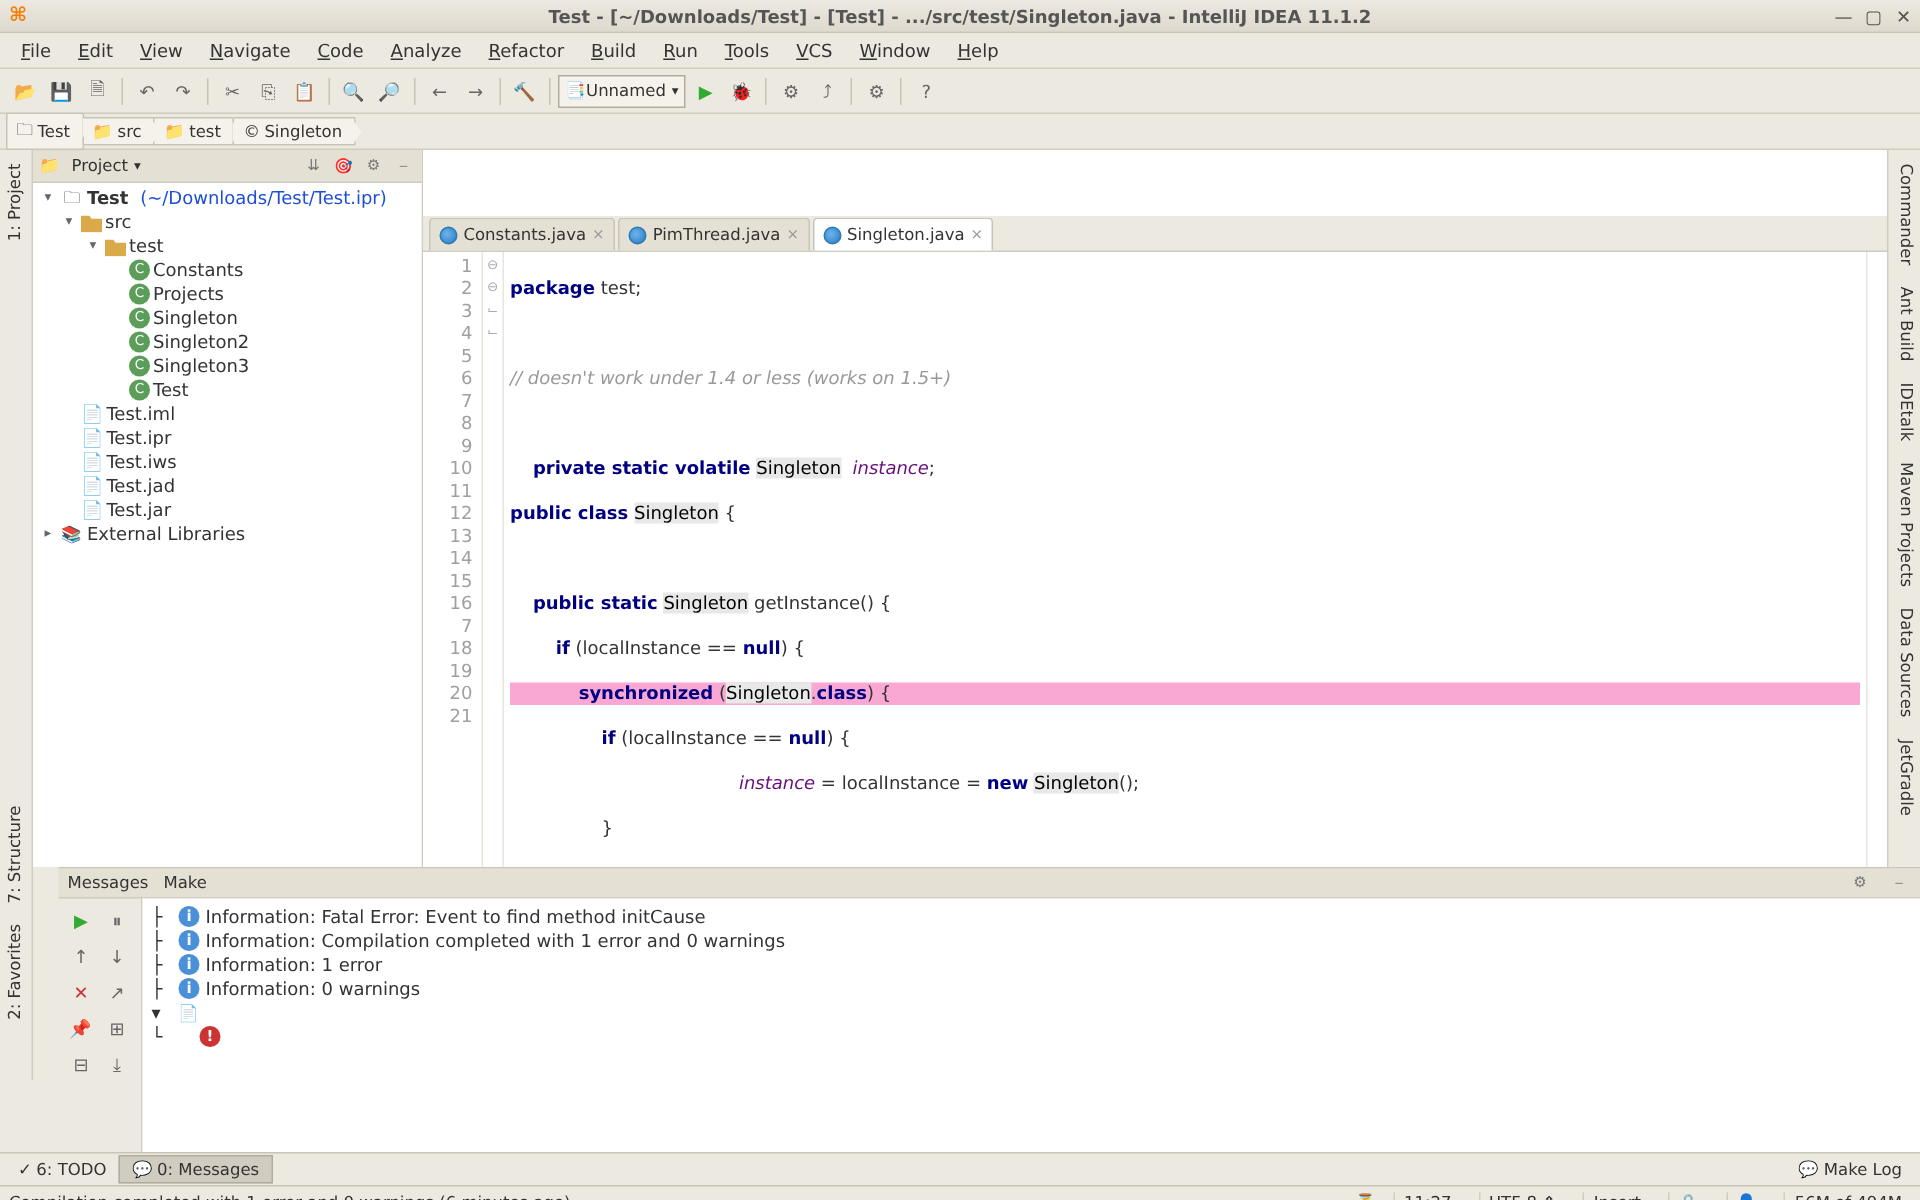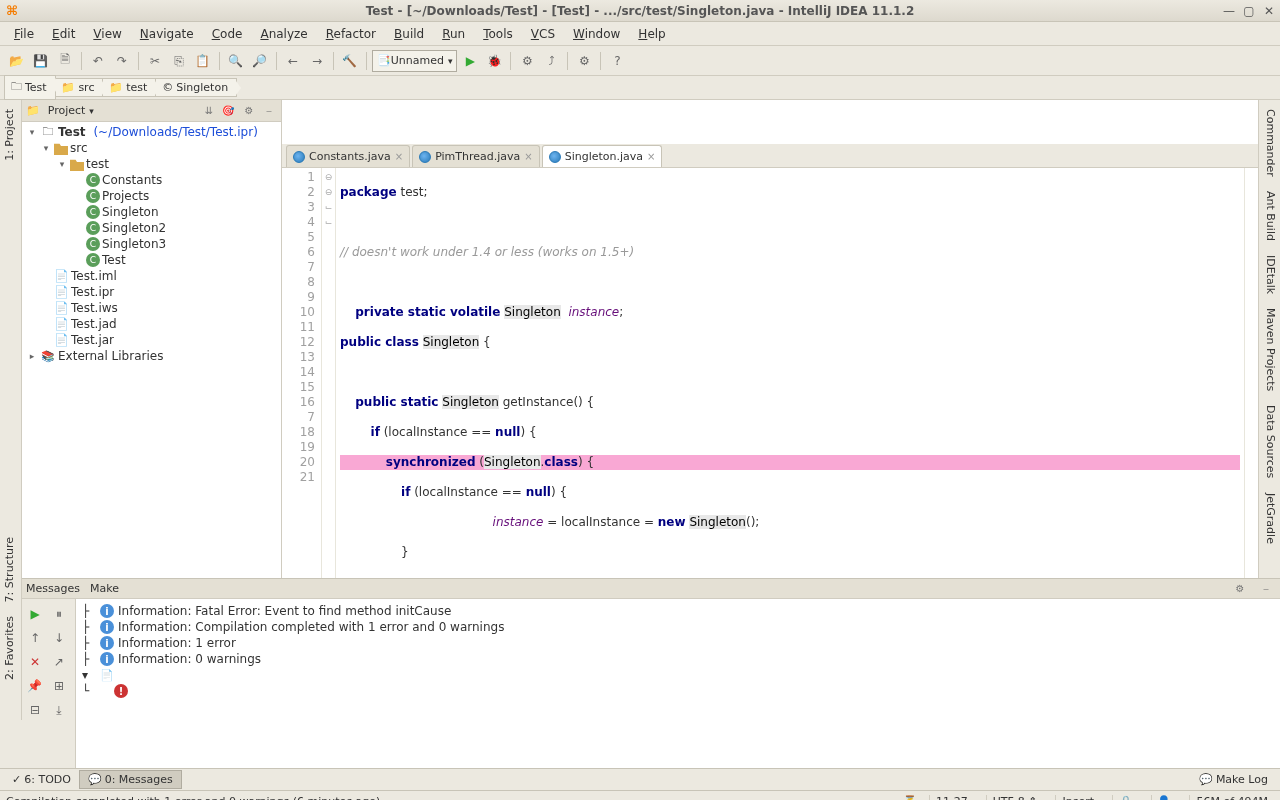--- a/index.html
+++ b/index.html
@@ -345,21 +345,21 @@
       <div class="side-tab">Data Sources</div>
       <div class="side-tab">JetGradle</div>
     </div>
 </div>
 
 <div style="position:absolute; left:0; top:530px; width:22px; height:190px; background:#ece9e0; border-right:1px solid #d0ccc0" id="left-tabs2">
     <div class="side-tab">7: Structure</div>
     <div class="side-tab">2: Favorites</div>
   </div>
 
-<div class="messages-panel" style="margin-left:20px">
+<div class="messages-panel" style="margin-left:39px">
   <div class="messages-header">
     <span>Messages</span>
     <span>Make</span>
     <span class="spacer"></span>
     <span class="panel-header-btn">⚙</span>
     <span class="panel-header-btn">⎯</span>
   </div>
   <div class="messages-body">
     <div class="messages-toolbar">
       <span class="toolbar-btn" style="color:#3a3">▶</span>

